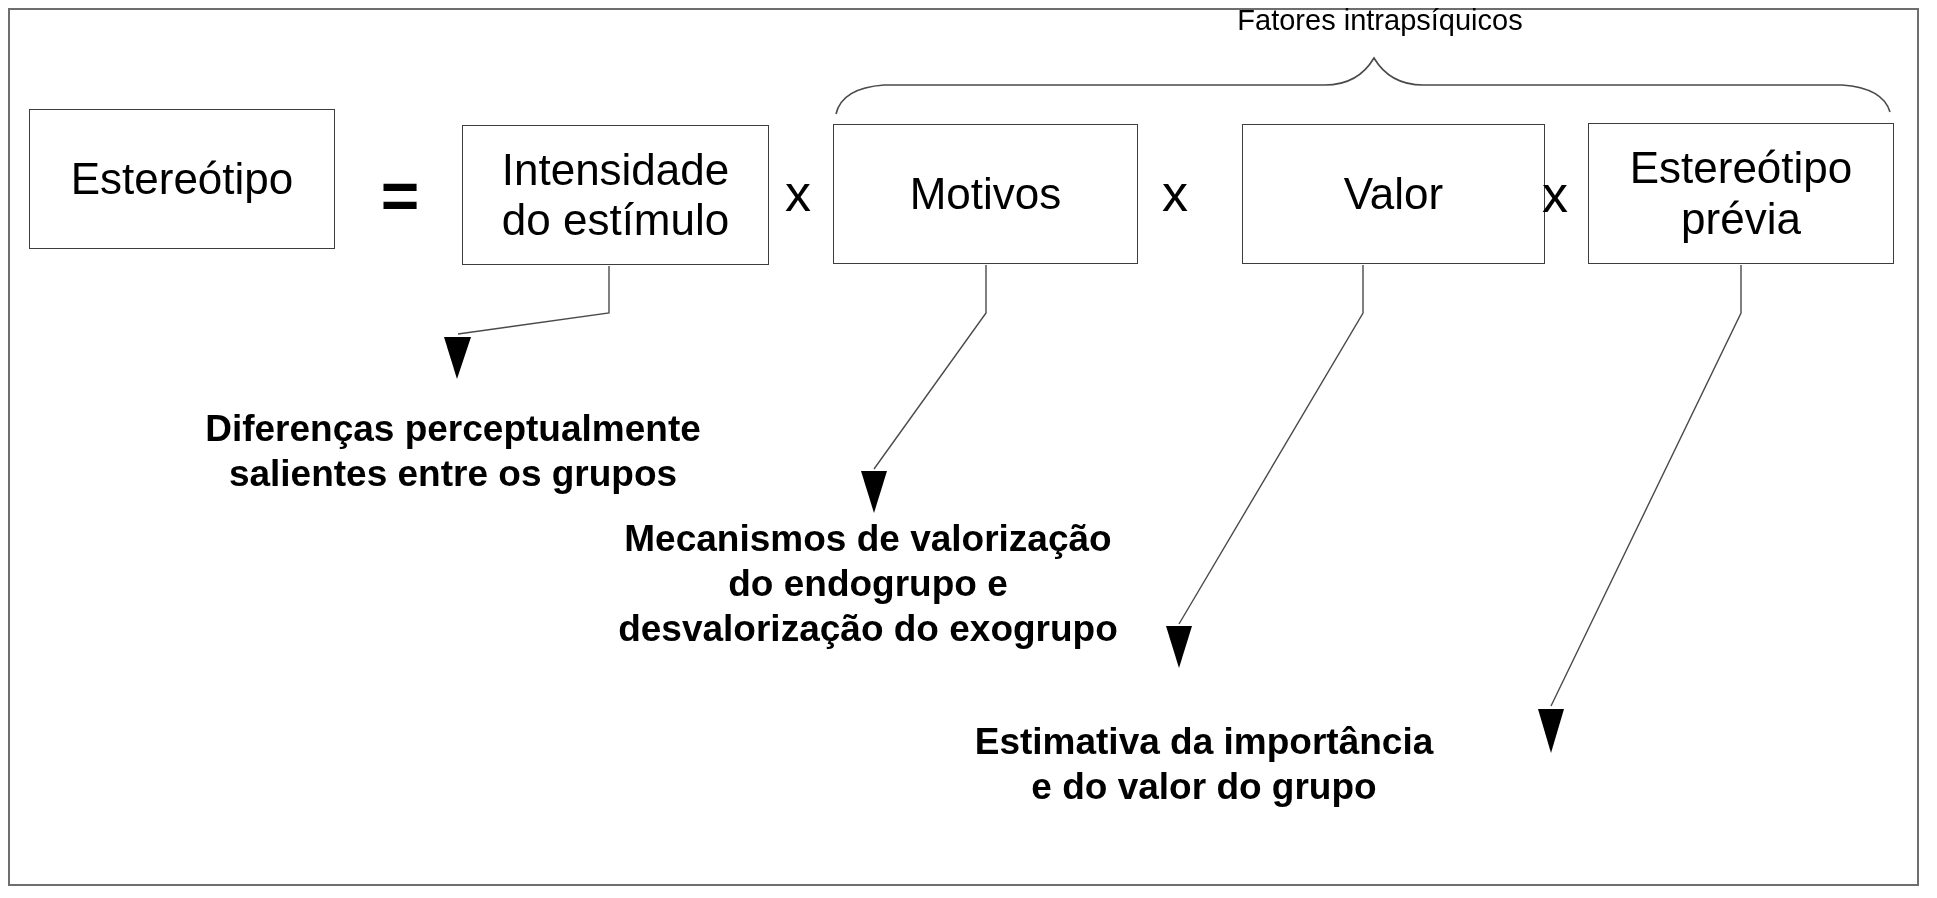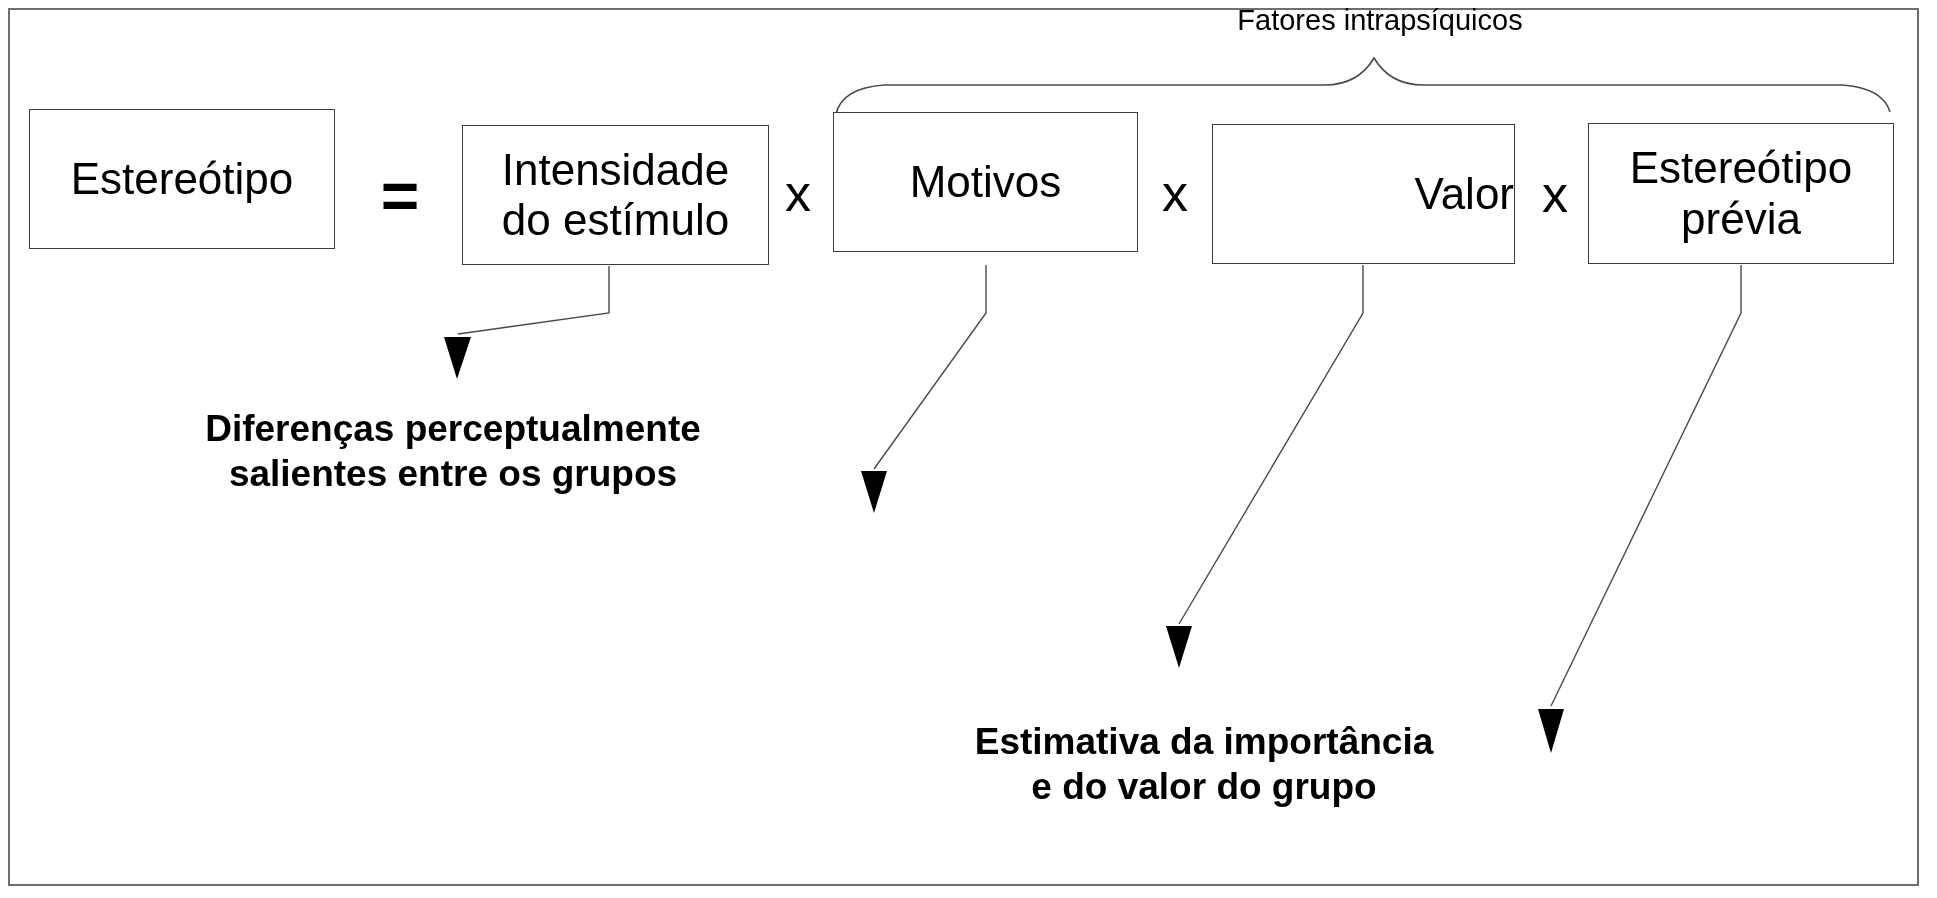--- a/index.html
+++ b/index.html
@@ -5,22 +5,22 @@
   html,body{margin:0;padding:0;background:#ffffff;}
   body{width:1937px;height:898px;position:relative;font-family:"Liberation Sans",sans-serif;color:#000;}
   .stage{position:absolute;left:0;top:0;width:1610px;height:898px;}
   .outer-frame{position:absolute;left:8px;top:8px;width:1911px;height:878px;border:2px solid #6e6e6e;background:#fff;box-sizing:border-box;}
   svg.lines{position:absolute;left:0;top:0;width:1937px;height:898px;pointer-events:none;}
   .fbox{position:absolute;border:1.5px solid #3d3d3d;background:#fff;box-sizing:border-box;
         display:flex;flex-direction:column;justify-content:center;align-items:center;
         font-size:44px;line-height:1.14;text-align:center;}
   .box-estereotipo{left:29px;top:109px;width:306px;height:140px;}
   .box-intensidade{left:456px;top:125px;width:307px;height:140px;margin-left:6px;}
-  .box-motivos{left:833px;top:112px;width:305px;height:140px;}
-  .box-valor{left:1212px;top:124px;width:303px;height:140px;align-items:flex-end;}
+  .box-motivos{left:833px;top:124px;width:305px;height:140px;}
+  .box-valor{left:1242px;top:124px;width:303px;height:140px;}
   .box-experiencia{left:1588px;top:123px;width:306px;height:141px;}
   .op{position:absolute;display:flex;justify-content:center;align-items:center;}
   .op-equals{left:358px;top:154px;width:84px;height:84px;font-size:66px;font-weight:700;}
   .op-x{width:60px;height:70px;font-size:52px;font-weight:400;}
   .op-x1{left:768px;top:158px;}
   .op-x2{left:1145px;top:158px;}
   .op-x3{left:1525px;top:159px;}
   .brace-label{position:absolute;left:1180px;top:5px;width:400px;text-align:center;font-size:29px;line-height:1.1;}
   .annotation{position:absolute;width:520px;text-align:center;font-size:37px;line-height:1.22;font-weight:bold;}
   .ann-0{left:193px;top:406px;}
@@ -82,20 +82,25 @@
   <div class="fbox box-experiencia">
     <div>Estereótipo</div>
     <div>prévia</div>
   </div>
 
   <div class="annotation ann-0">
     <div>Diferenças perceptualmente</div>
     <div>salientes entre os grupos</div>
   </div>
 
+  <div class="annotation ann-1">
+    <div>Mecanismos de valorização</div>
+    <div>do endogrupo e</div>
+    <div>desvalorização do exogrupo</div>
+  </div>
 
   <div class="annotation ann-2">
     <div>Estimativa da importância</div>
     <div>e do valor do grupo</div>
   </div>
 
 
 </div>
 
 </body></html>

